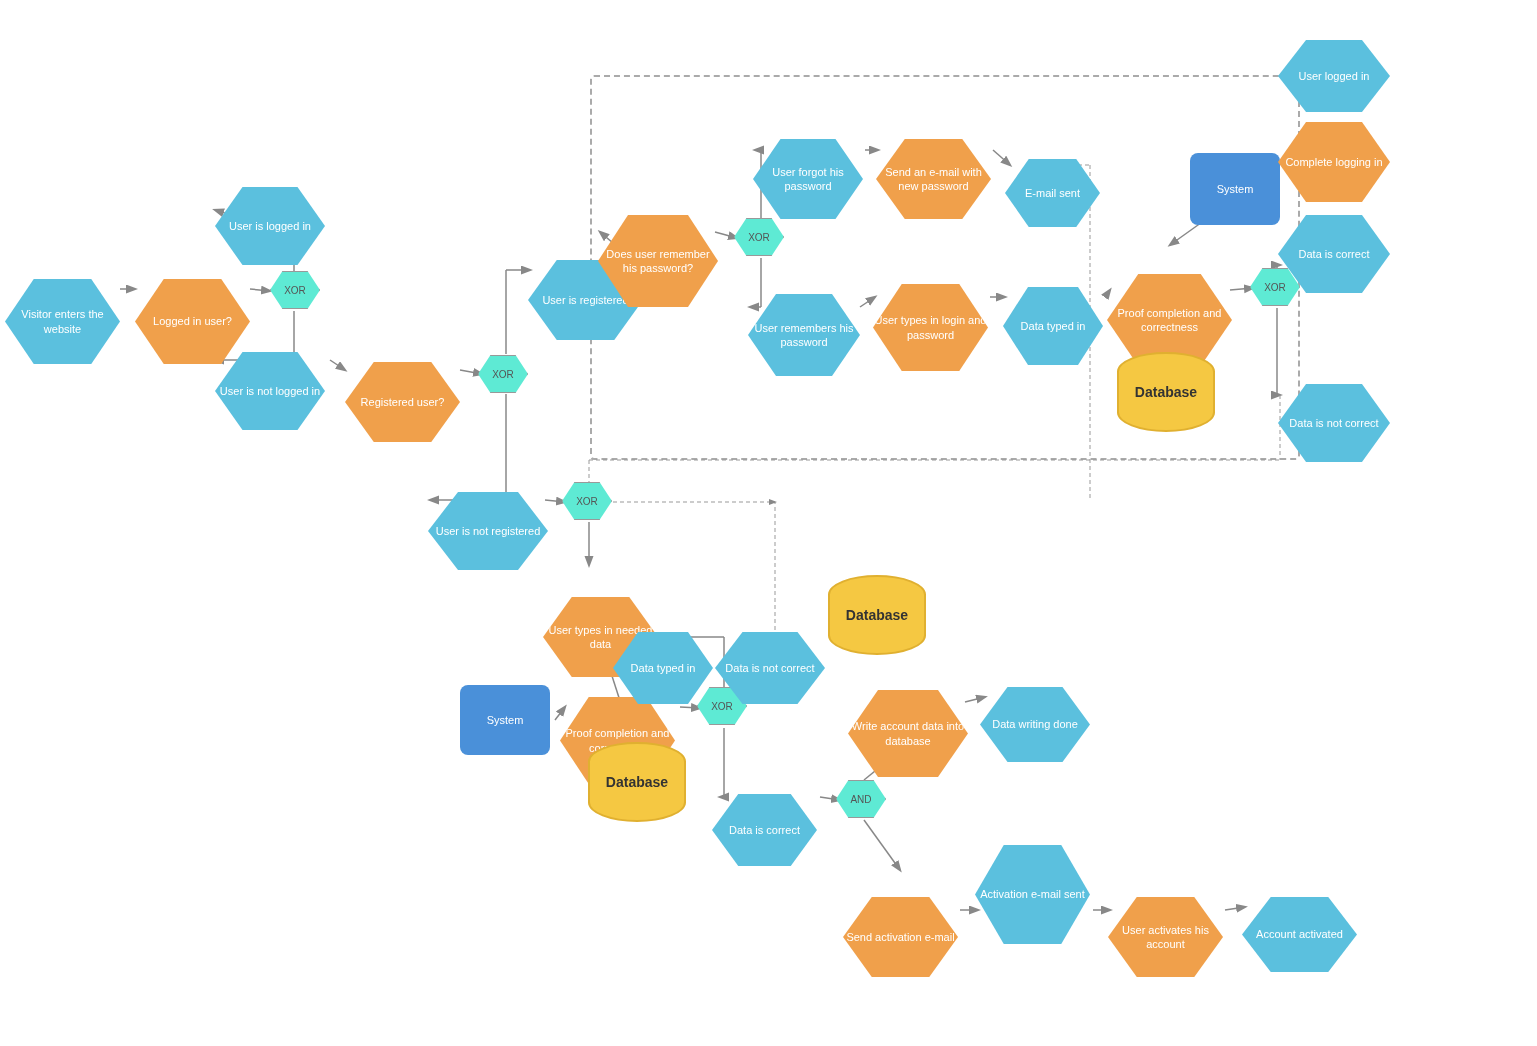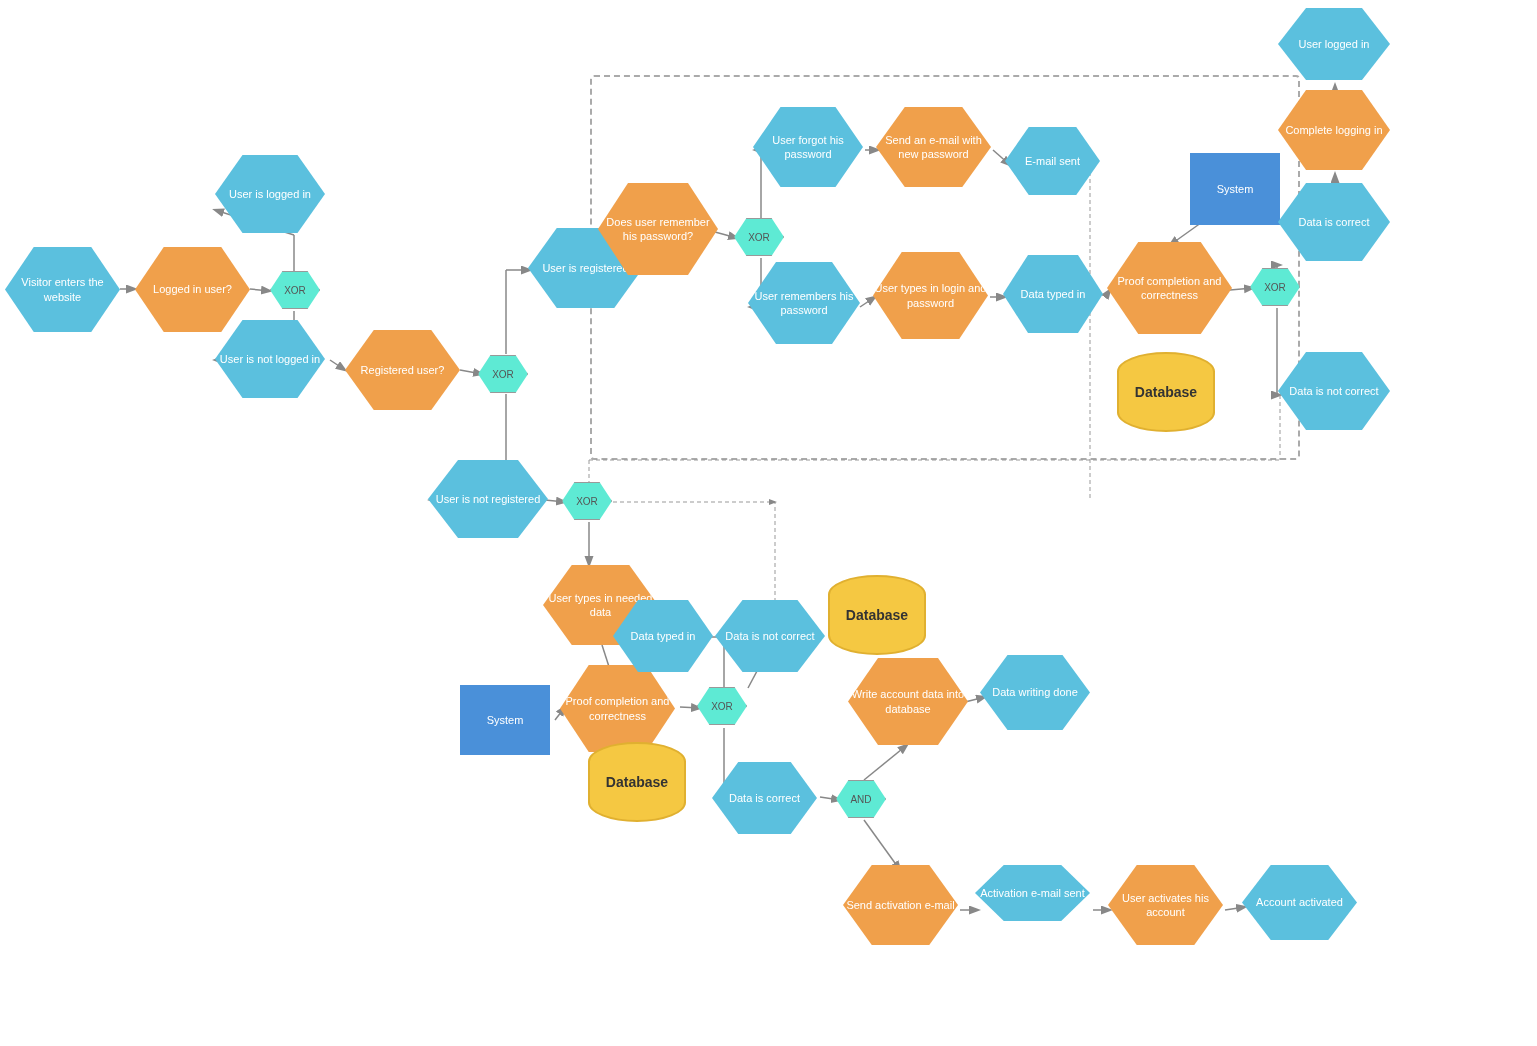--- a/index.html
+++ b/index.html
@@ -26,40 +26,41 @@
       display: flex;
       align-items: center;
       justify-content: center;
       text-align: center;
       font-size: 11px;
       font-weight: 500;
       line-height: 1.3;
     }
     .hexagon {
       clip-path: polygon(25% 0%, 75% 0%, 100% 50%, 75% 100%, 25% 100%, 0% 50%);
+      margin-top: 32px;
     }
     .hexagon-blue {
       background: #5bc0de;
       color: white;
     }
     .hexagon-orange {
       background: #f0a04b;
       color: white;
     }
     .hexagon-small {
       clip-path: polygon(25% 0%, 75% 0%, 100% 50%, 75% 100%, 25% 100%, 0% 50%);
       background: #5eead4;
       border: 1.5px solid #999;
       color: #555;
       font-size: 10px;
     }
     .rect-blue {
       background: #4a90d9;
       color: white;
-      border-radius: 0;
+      border-radius: 8px;
     }
     .cylinder {
       border-radius: 50% / 20%;
       background: #f5c842;
       color: #333;
       border: 2px solid #e0b030;
       font-size: 14px;
       font-weight: 600;
     }
     .dashed-box {
@@ -266,21 +267,21 @@
   </div>
 
   <div class="node hexagon hexagon-blue" style="left:980px;top:655px;width:110px;height:75px;">
     <span>Data writing done</span>
   </div>
 
   <div class="node hexagon hexagon-orange" style="left:843px;top:865px;width:115px;height:80px;">
     <span>Send activation e-mail</span>
   </div>
 
-  <div class="node hexagon hexagon-blue" style="left:975px;top:865px;width:115px;height:56px;">
+  <div class="node hexagon hexagon-blue" style="left:975px;top:813px;width:115px;height:99px;">
     <span>Activation e-mail sent</span>
   </div>
 
   <div class="node hexagon hexagon-orange" style="left:1108px;top:865px;width:115px;height:80px;">
     <span>User activates his account</span>
   </div>
 
   <div class="node hexagon hexagon-blue" style="left:1242px;top:865px;width:115px;height:75px;">
     <span>Account activated</span>
   </div>

